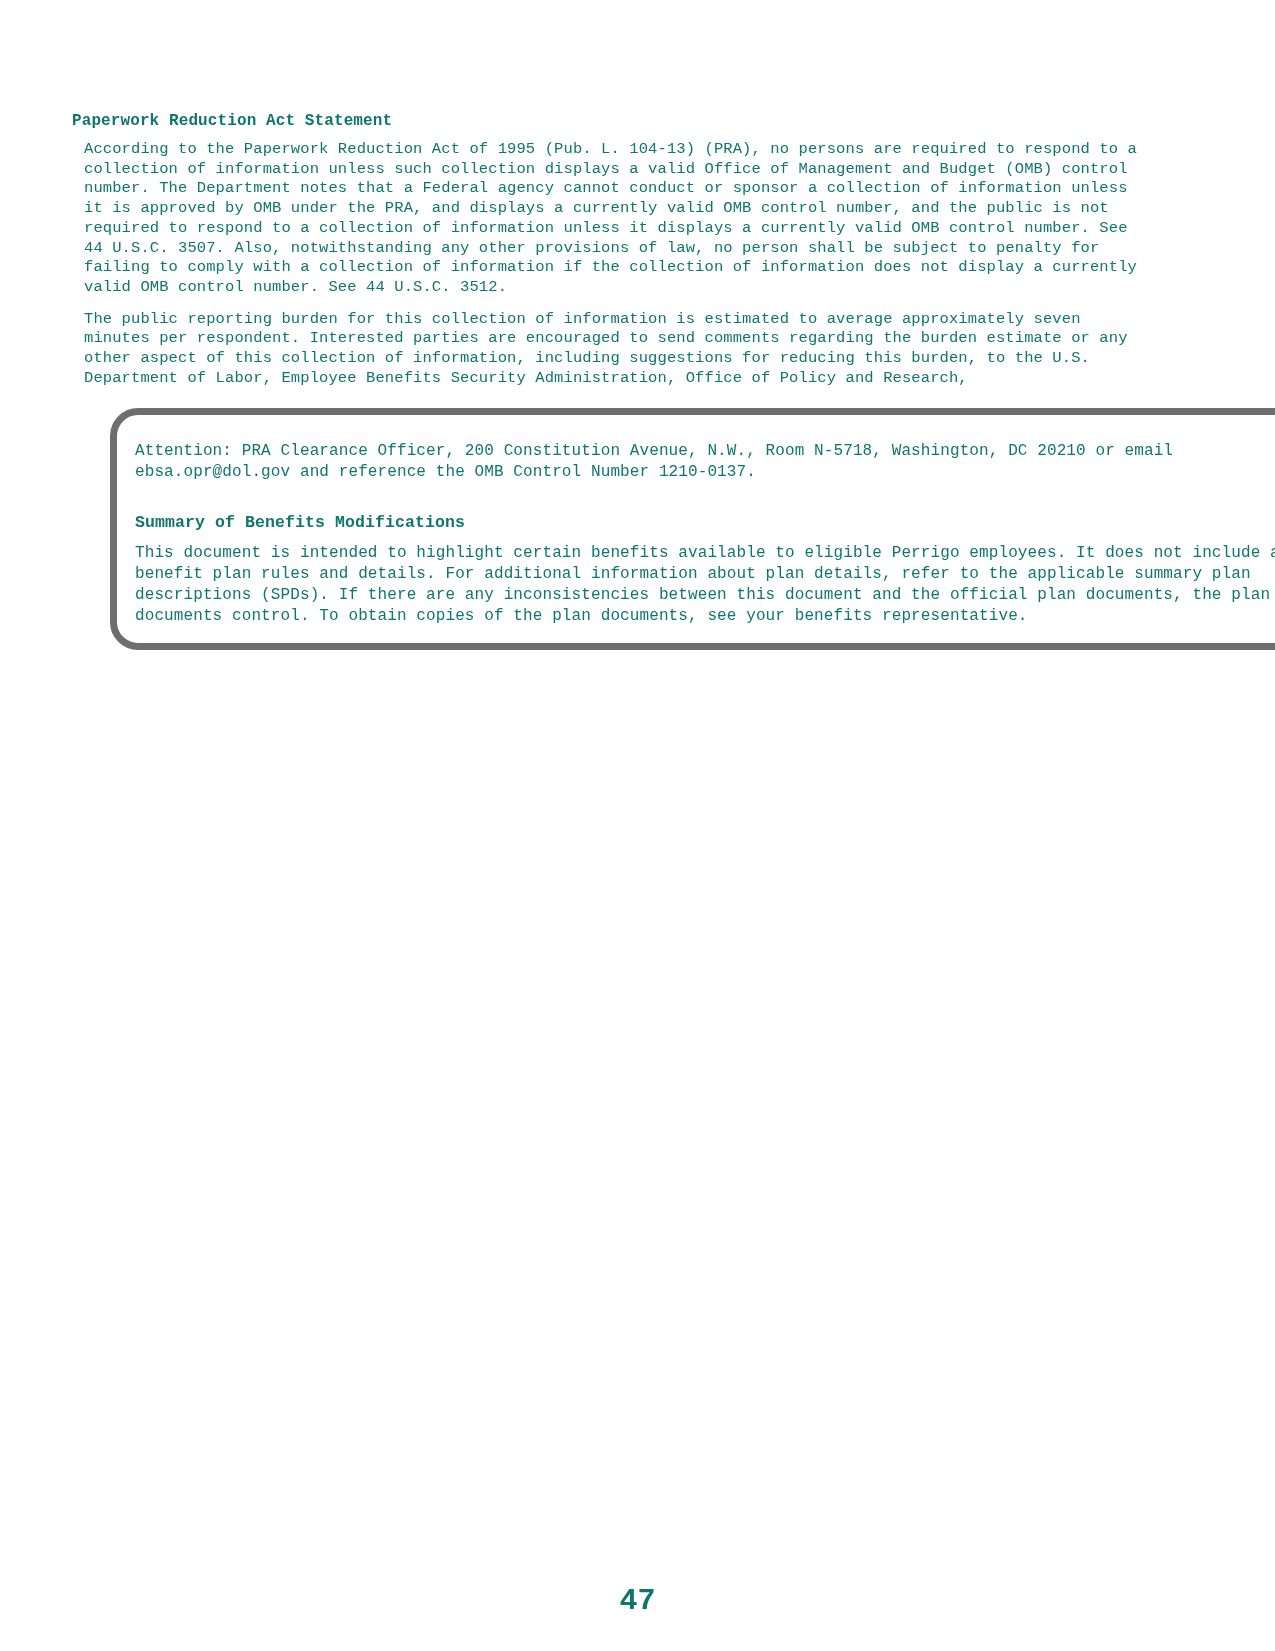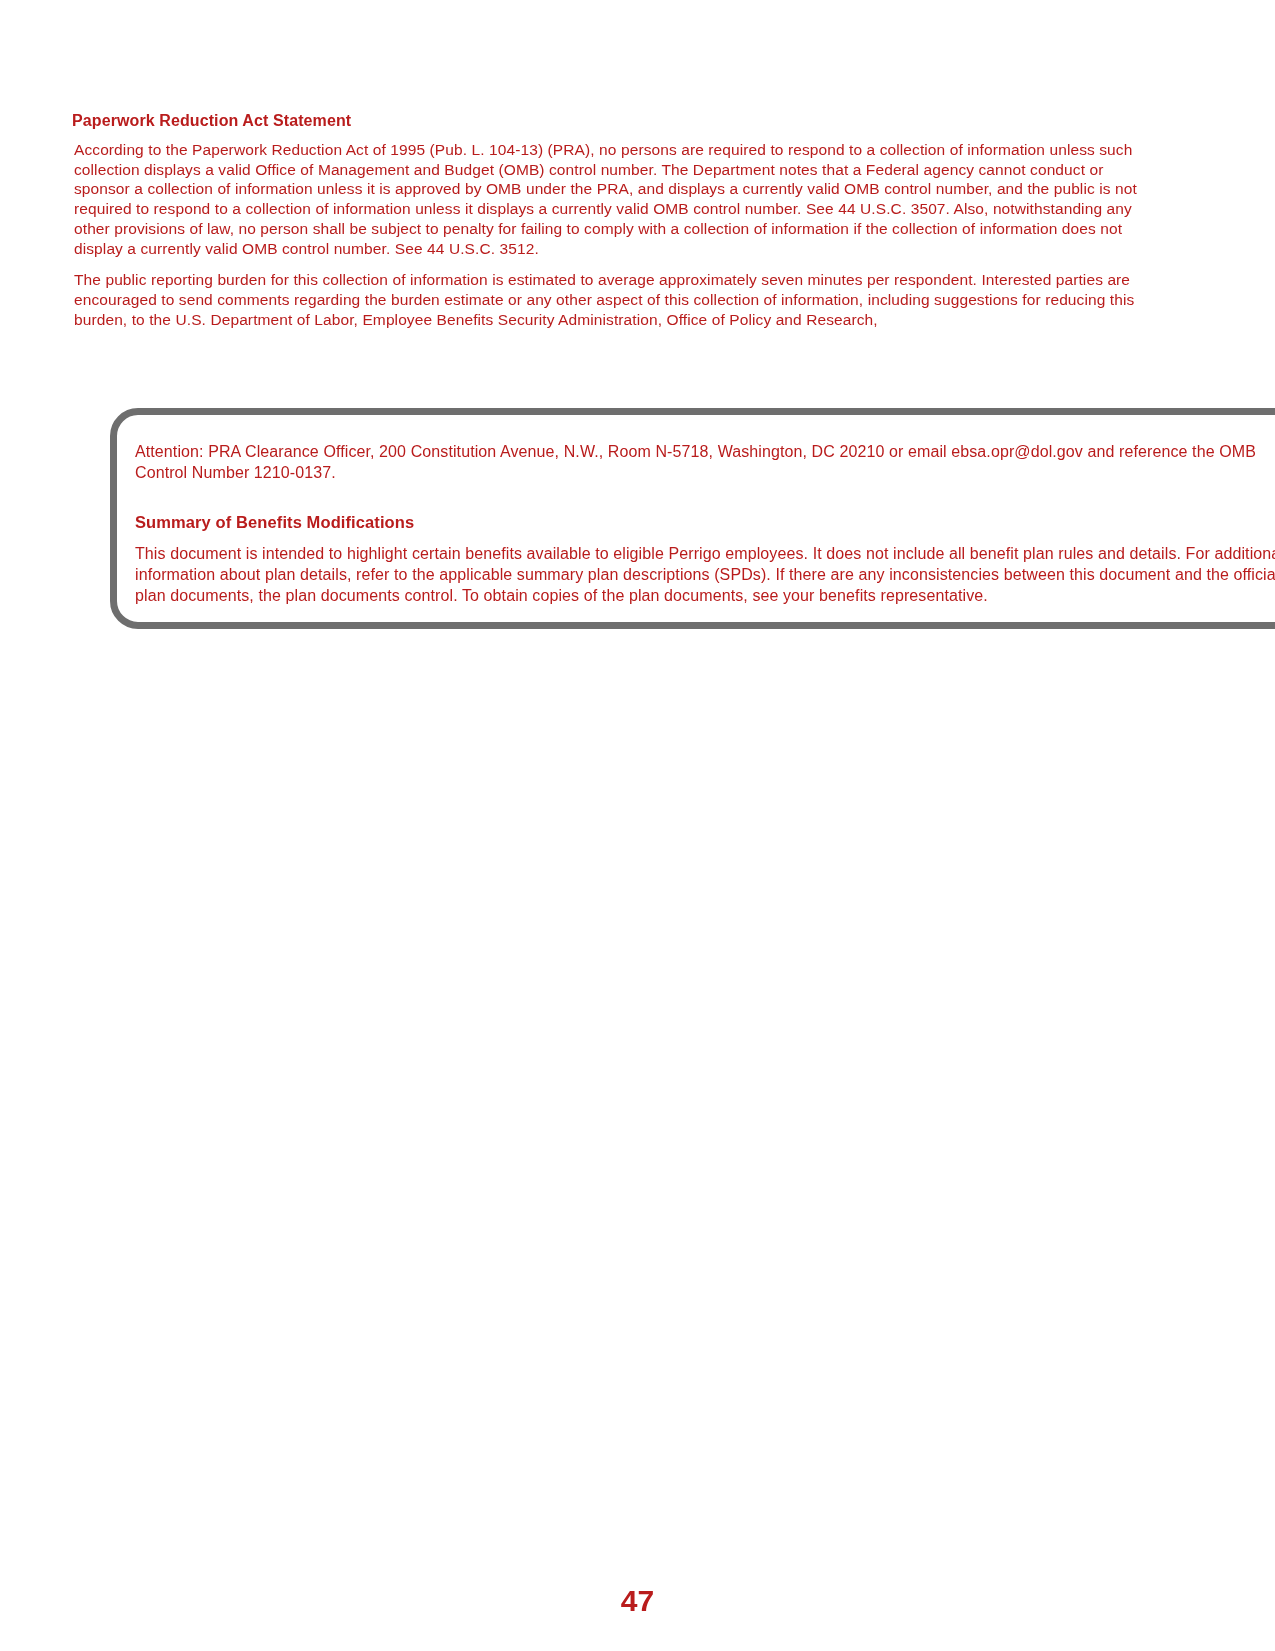--- a/index.html
+++ b/index.html
@@ -5,41 +5,41 @@
   html, body {
     margin: 0;
     padding: 0;
     background: #ffffff;
   }
   .page {
     position: relative;
     width: 1275px;
     height: 1651px;
     background: #ffffff;
-    font-family: Liberation Sans, sans-serif;
-    color: #b91c1c;
+    font-family: Liberation Mono, monospace;
+    color: #0f766e;
     overflow: hidden;
   }
   .body-text {
     position: absolute;
     left: 72px;
     top: 111px;
     width: 1068px;
   }
   .pra-heading {
     font-size: 16px;
     font-weight: bold;
     line-height: 20px;
     margin: 0 0 9px 0;
     letter-spacing: 0.1px;
   }
   .body-para {
     font-size: 15.5px;
     line-height: 19.7px;
-    margin: 0 0 12px 2px;
+    margin: 0 0 12px 12px;
     letter-spacing: 0.1px;
     text-align: left;
   }
   .callout {
     position: absolute;
     left: 110px;
     top: 408px;
     width: 1222px;
     box-sizing: border-box;
     border: 7px solid #6e6e6e;

